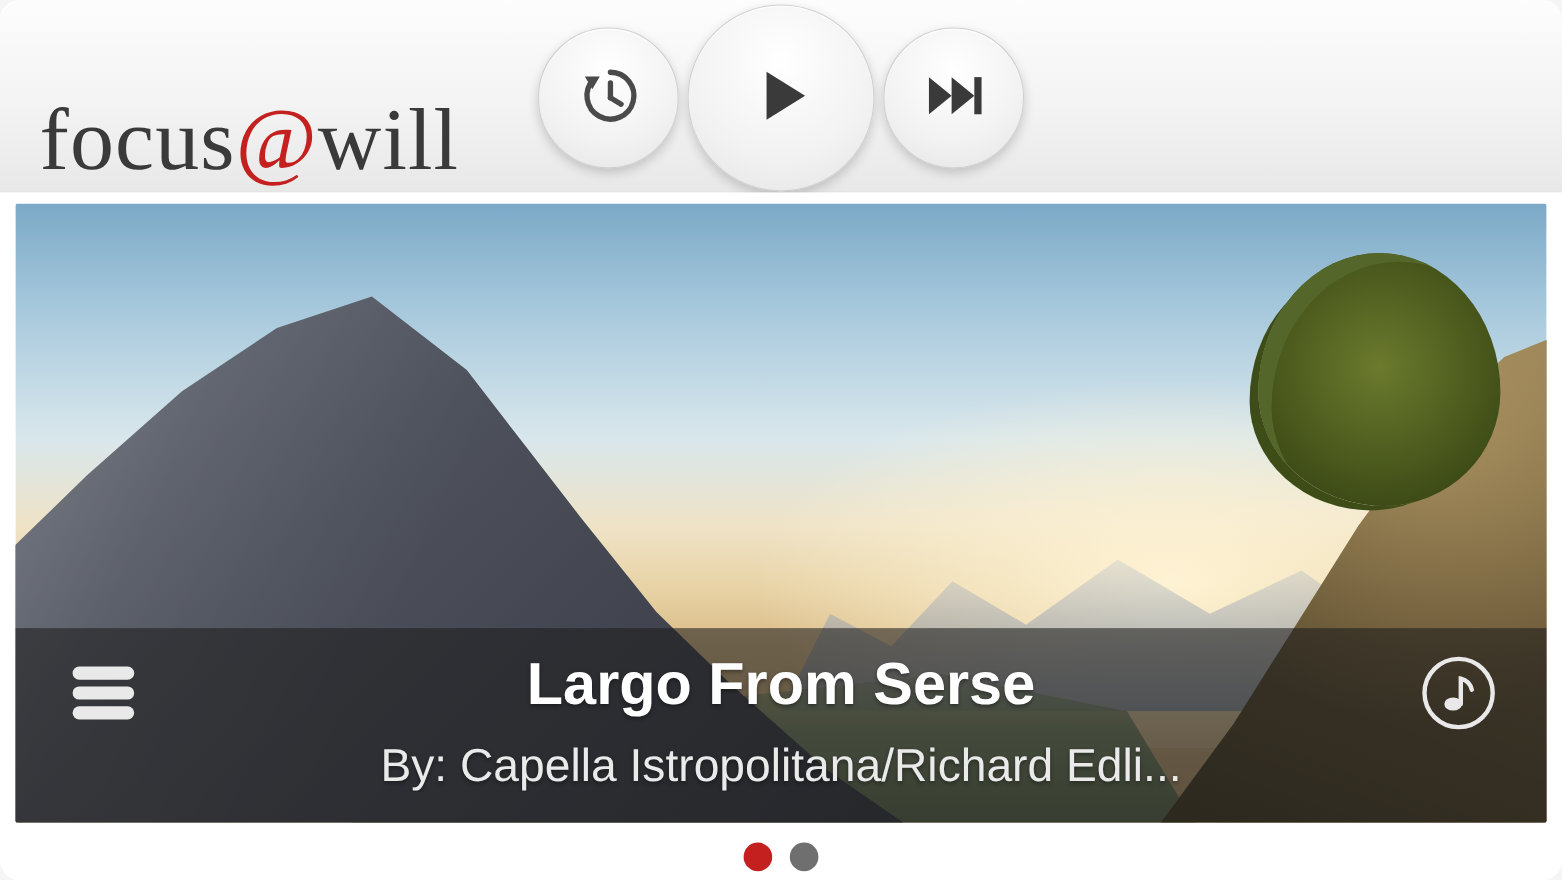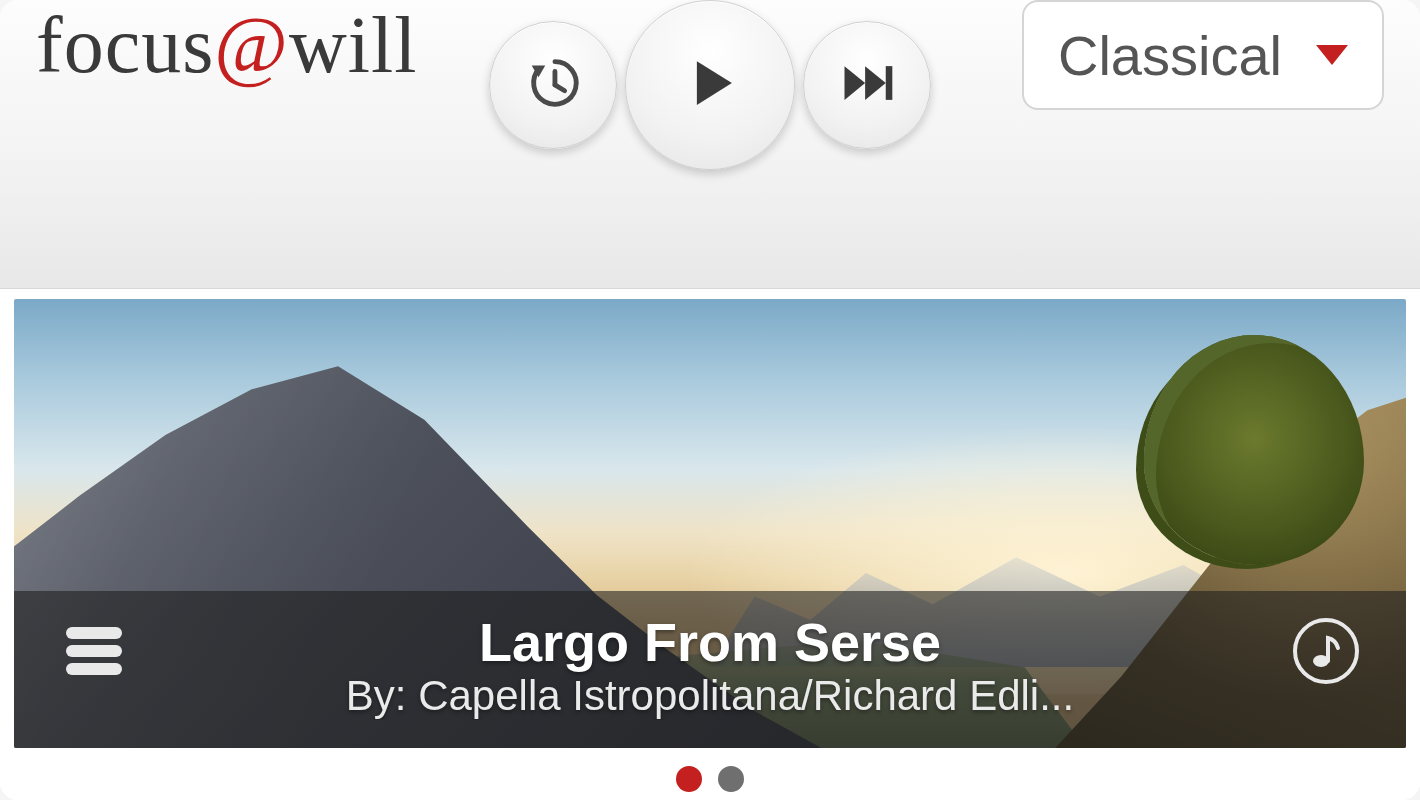--- a/index.html
+++ b/index.html
@@ -15,24 +15,24 @@
     height: 100%;
     display: flex;
     flex-direction: column;
     background: #fff;
     border-radius: 18px;
     overflow: hidden;
   }
 
   
   .topbar {
-    height: 289px;
+    height: 175px;
     background: linear-gradient(to bottom, #fdfdfd 0%, #f3f3f3 55%, #e8e8e8 100%);
     display: flex;
-    align-items: flex-start;
+    align-items: flex-end;
     padding: 0 36px;
     position: relative;
     border-bottom: 1px solid #d8d8d8;
   }
   .logo {
     font-family: Georgia, "Times New Roman", serif;
     font-size: 80px;
     color: #3a3a3a;
     letter-spacing: 1px;
     user-select: none;
@@ -199,21 +199,21 @@
   .track-title {
     font-size: 54px;
     font-weight: 700;
     line-height: 1.1;
     text-shadow: 0 2px 4px rgba(0,0,0,0.4);
   }
   .track-byline {
     font-size: 42px;
     font-weight: 400;
     color: #eaeaea;
-    margin-top: 0;
+    margin-top: 20px;
     white-space: nowrap;
     overflow: hidden;
     text-overflow: ellipsis;
     text-shadow: 0 2px 4px rgba(0,0,0,0.4);
   }
 
   
   .pager {
     position: absolute;
     left: 0; right: 0; bottom: 8px;
@@ -261,24 +261,20 @@
         <span>
           <svg width="60" height="60" viewBox="0 0 64 64">
             <polygon points="8,14 30,32 8,50" fill="#3a3a3a"></polygon>
             <polygon points="30,14 52,32 30,50" fill="#3a3a3a"></polygon>
             <rect x="52" y="14" width="7" height="36" fill="#3a3a3a"></rect>
           </svg>
         </span>
       </div>
     </div>
 
-    <div class="genre-select">
-      <span>Classical</span>
-      <span class="caret"></span>
-    </div>
   </div>
 
   <div class="artwork-wrap">
     <div class="artwork">
       <div class="sky"></div>
       <div class="haze"></div>
       <div class="distant"></div>
       <div class="valley"></div>
       <div class="mountain-left"></div>
       <div class="road"></div>

